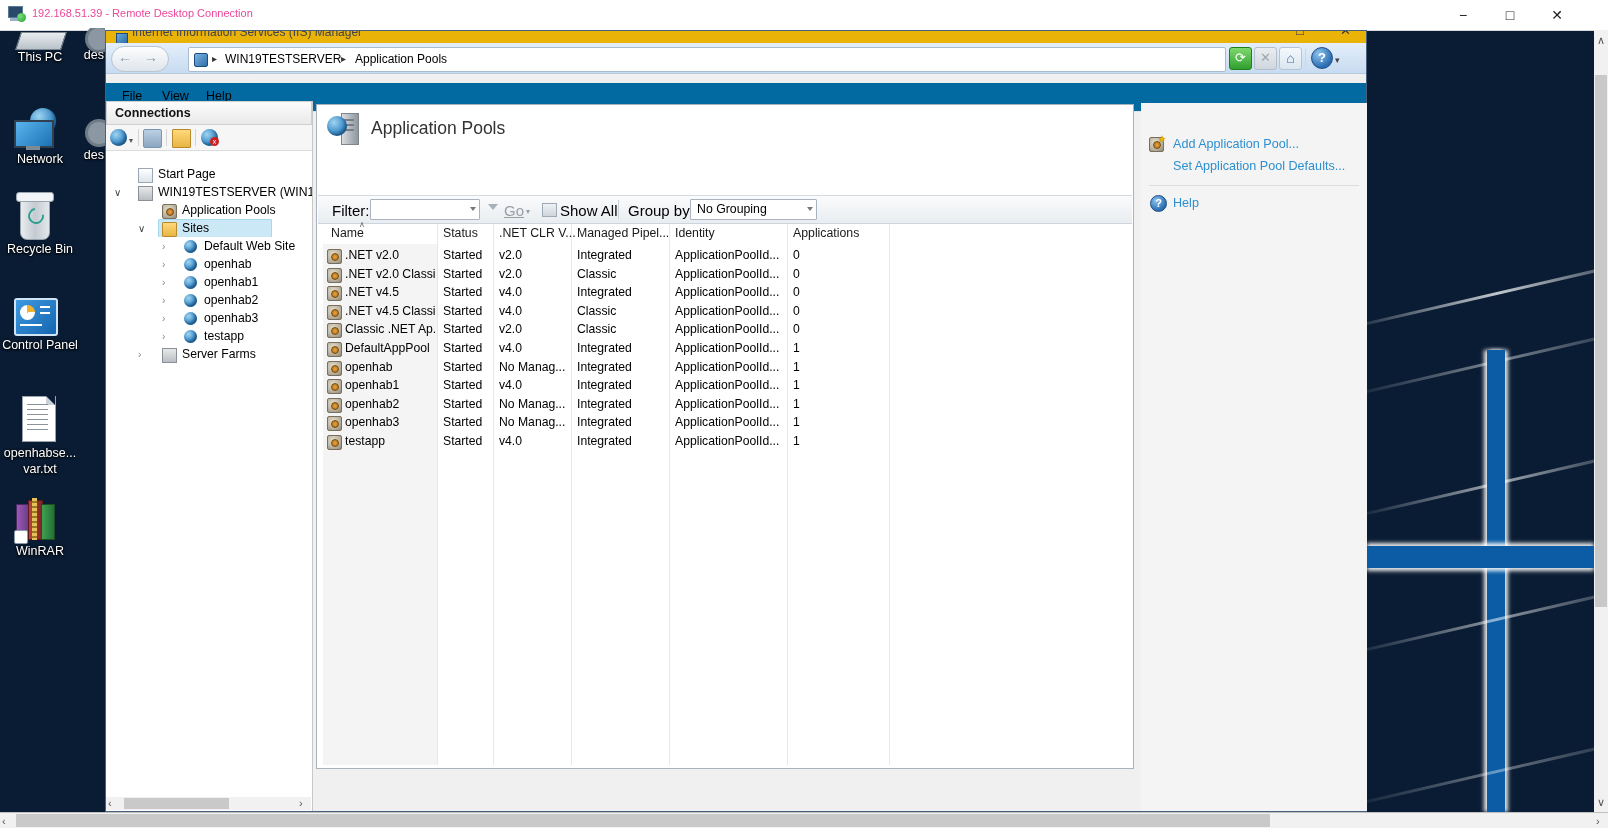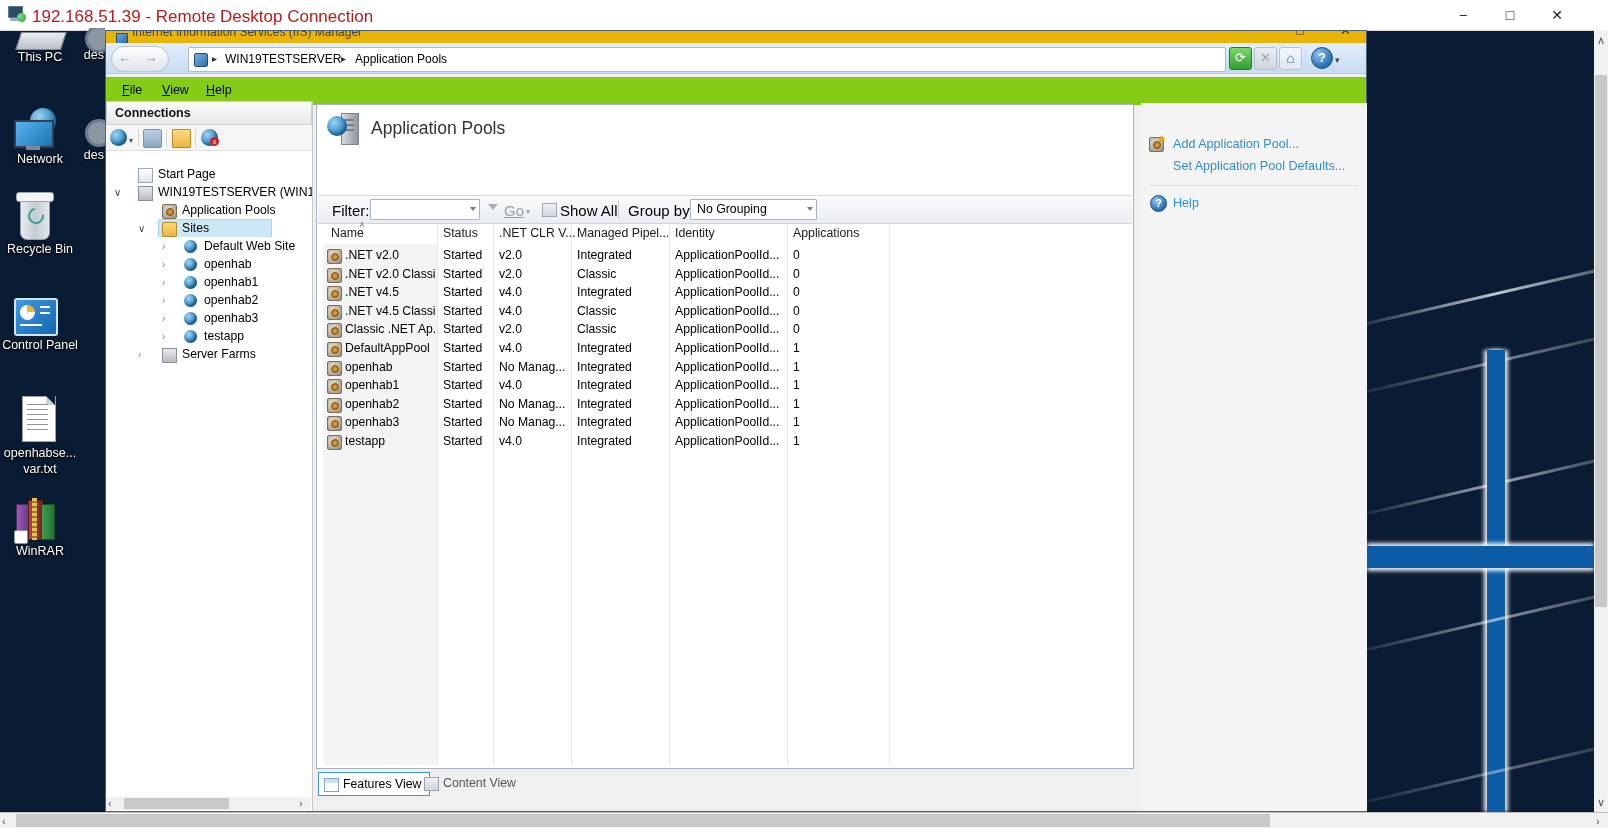--- a/index.html
+++ b/index.html
@@ -1,21 +1,21 @@
 <!DOCTYPE html>
 <html><head>
 <meta charset="utf-8">
 <style>
   html,body{margin:0;padding:0}
   body{width:1608px;height:828px;position:relative;overflow:hidden;
        font-family:"Liberation Sans",sans-serif;background:#0a1c33;font-size:12px;color:#000}
   .abs{position:absolute}
   
   #rdp-titlebar{left:0;top:0;width:1608px;height:30px;background:#fff;border-bottom:1px solid #d8d8d8}
-  .rdp-title{left:32px;top:7px;font-size:17px;color:#b91c1c}
+  .rdp-title{left:32px;top:7px;font-size:11px;color:#ec4899}
   .winbtn{top:0;width:46px;height:30px;text-align:center;line-height:30px;font-size:14px;color:#222;cursor:default}
   .rdp-ico{left:8px;top:6px;width:18px;height:17px}
   .rdp-ico .scr{position:absolute;left:0;top:0;width:13px;height:10px;background:#2a4a6a;border:1px solid #5a7a9a}
   .rdp-ico .base{position:absolute;left:2px;top:12px;width:12px;height:3px;background:#9ab0c4}
   .rdp-ico .grn{position:absolute;right:0;bottom:1px;width:9px;height:9px;border-radius:50%;background:radial-gradient(circle at 35% 35%,#7ce07c,#1f9f2f)}
   
   .dicon-label{color:#fff;text-shadow:0 1px 2px #000,0 0 3px #000;font-size:12.5px;text-align:center;width:84px;left:-4px;position:absolute}
   .dicon{width:76px}
   
   .sb-track{background:#f1f1f1}
@@ -33,21 +33,21 @@
   .navbtn{top:3px;width:24px;height:24px;border-radius:50%;text-align:center;line-height:23px;font-size:14px;color:#8b98a6;font-weight:bold}
   .crumb-box{left:82px;top:4px;width:1036px;height:23px;background:#fff;border:1px solid #a9bccf;border-radius:2px}
   .crumb-ico{position:absolute;left:5px;top:5px;width:12px;height:12px;background:linear-gradient(135deg,#7db4e2,#2f6ea8);border:1px solid #1d4d7d;border-radius:2px}
   .crumb-sep{color:#333;font-size:10px}
   .crumb-txt{font-size:12px;color:#000}
   .abtn{top:4px;width:21px;height:21px;border-radius:3px;text-align:center;line-height:20px;font-size:13px}
   .abtn.refresh{background:linear-gradient(180deg,#7fd86d,#2f9f2f);border:1px solid #1e7f1e;color:#fff}
   .abtn.stop{background:linear-gradient(180deg,#e9edf1,#cfd6dd);border:1px solid #b5bec8;color:#9aa5b0}
   .abtn.home{background:linear-gradient(180deg,#f4f8fc,#dbe6f0);border:1px solid #b5c4d4;color:#3a6ea5;font-size:14px}
   .abtn.help{background:radial-gradient(circle at 35% 30%,#8ec4ee,#2a6db2 70%);border:1px solid #1d4d86;color:#fff;border-radius:50%;font-weight:bold}
-  #iis-menubar{left:0;top:46px;width:1260px;height:28px;background:#84cc16;border-bottom:1px solid #e2e2e2}
+  #iis-menubar{left:0;top:52px;width:1260px;height:28px;background:#0369a1;border-bottom:1px solid #e2e2e2}
   .menu-item{top:6px;font-size:12.5px;color:#000;padding:0 4px;cursor:default}
   .menu-item::first-letter{text-decoration:underline}
   
   .panel-header{height:24px;background:linear-gradient(180deg,#fcfcfc,#e9e9e9);border:1px solid #cfcfcf;
       font-weight:bold;font-size:12.5px;line-height:23px;padding-left:8px;box-sizing:border-box;color:#111}
   #connections-panel{left:0;top:70px;width:206px;height:710px;background:#fff;border-right:1px solid #c8c8c8}
   #conn-toolbar{left:0;top:24px;width:206px;height:25px;background:#f6f6f6;border-bottom:1px solid #dcdcdc}
   .ct-sep{top:4px;width:1px;height:17px;background:#d5d5d5}
   .tico{top:4px;width:17px;height:17px}
   .globe{border-radius:50%;background:radial-gradient(circle at 35% 32%,#9fd4f0,#3f8fc9 55%,#1f618f);box-shadow:inset -2px -2px 3px rgba(0,40,80,.45)}
@@ -450,30 +450,20 @@
         <span class="cell" style="left:22px;width:90px">testapp</span>
         <span class="cell" style="left:120px">Started</span>
         <span class="cell" style="left:176px">v4.0</span>
         <span class="cell" style="left:254px">Integrated</span>
         <span class="cell" style="left:352px">ApplicationPoolId...</span>
         <span class="cell" style="left:470px">1</span>
       </div>
     </div>
   </div>
 
-  <div class="abs tabbar">
-    <span class="abs tab sel" style="left:1px">
-      <span class="tab-ico tico-grid"></span>
-      <span>Features View</span>
-    </span>
-    <span class="abs tab" style="left:102px;color:#555">
-      <span class="tab-ico tico-page"></span>
-      <span>Content View</span>
-    </span>
-  </div>
 
   <div class="abs" id="actions-panel">
     <span class="abs row-ic pool-ic" style="left:8px;top:34px">
       <span class="star">★</span>
     </span>
     <a class="abs action-link" style="left:32px;top:34px">Add Application Pool...</a>
     <a class="abs action-link" style="left:32px;top:56px">Set Application Pool Defaults...</a>
     <div class="abs act-sep" style="top:82px"></div>
     <span class="abs help-ic" style="left:9px;top:92px;width:15px;height:15px">?</span>
     <a class="abs action-link" style="left:32px;top:93px">Help</a>

